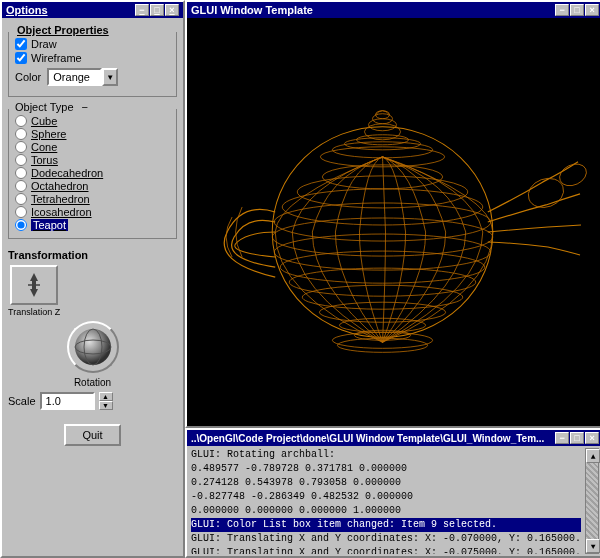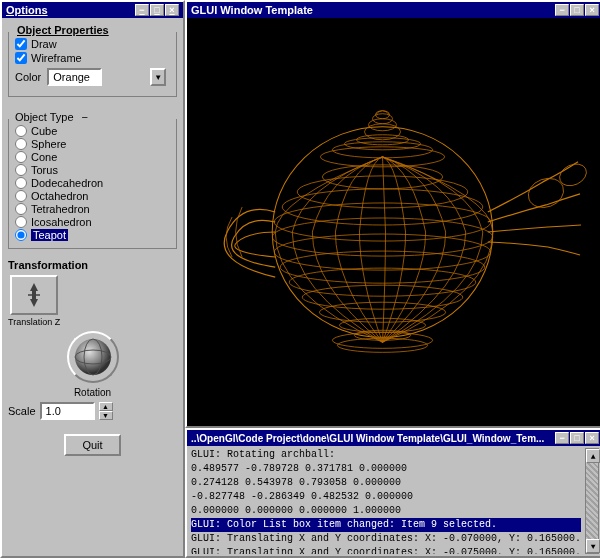--- a/index.html
+++ b/index.html
@@ -99,21 +99,20 @@
     
     .color-row {
       display: flex;
       align-items: center;
       gap: 6px;
       margin: 4px 0;
     }
     .select-wrapper {
       display: flex;
       align-items: center;
-      gap: 48px;
     }
     .select-arrow {
       width: 16px;
       height: 18px;
       background: #c0c0c0;
       border: 2px solid;
       border-color: #ffffff #808080 #808080 #ffffff;
       display: flex;
       align-items: center;
       justify-content: center;
@@ -393,26 +392,26 @@
         </div>
         <div class="color-row">
           <span>Color</span>
           <div class="select-wrapper">
             <div class="select-field">Orange</div>
             <div class="select-arrow">▼</div>
           </div>
         </div>
       </div>
 
-      <div class="object-type-group" style="margin-top:18px;">
+      <div class="object-type-group" style="margin-top:8px;">
         <div class="object-type-header">
           <span class="object-type-label">Object Type</span>
           <span class="object-type-dash">−</span>
         </div>
-        <div style="margin-top:2px;">
+        <div style="margin-top:2px;text-decoration:underline;">
           <div class="radio-row">
             <input type="radio" name="objtype" style="">
             <span>Cube</span>
           </div>
           <div class="radio-row">
             <input type="radio" name="objtype" style="">
             <span>Sphere</span>
           </div>
           <div class="radio-row">
             <input type="radio" name="objtype" style="">

